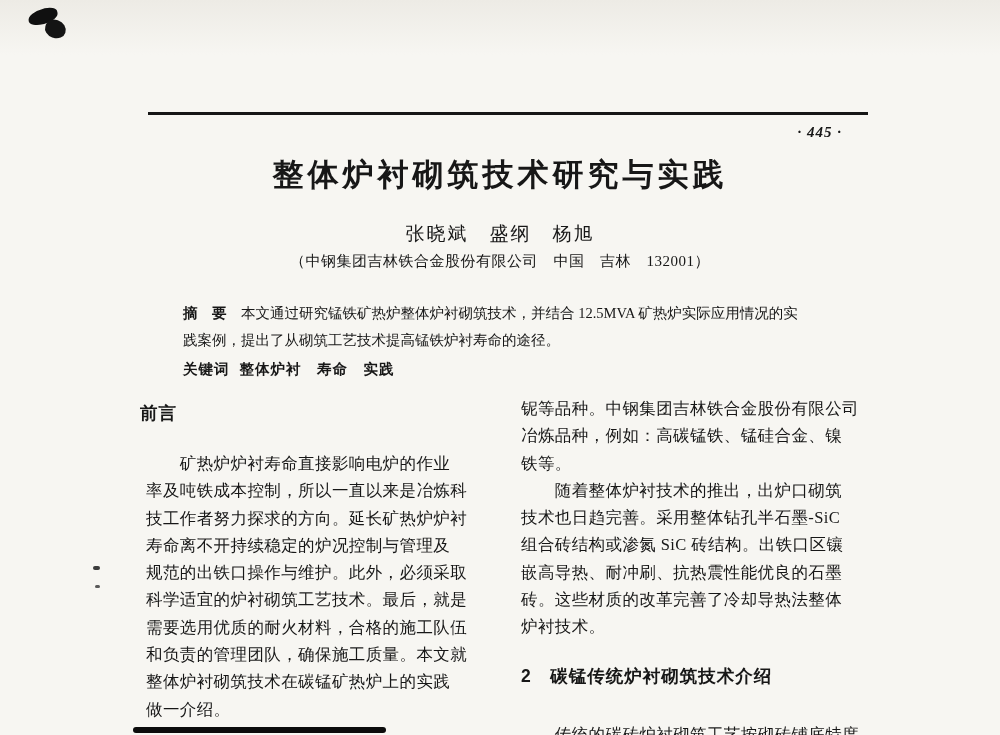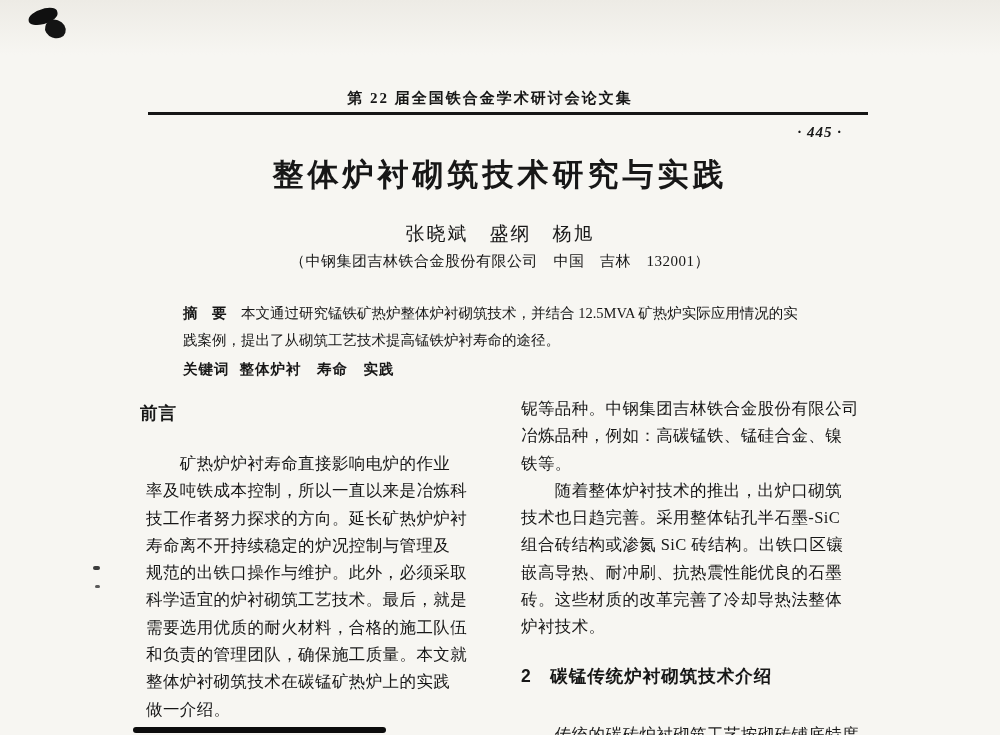--- a/index.html
+++ b/index.html
@@ -145,21 +145,20 @@
 <div class="page">
 
   <div class="top-shade"></div>
 
   <div class="artifact blob-a"></div>
   <div class="artifact blob-b"></div>
   <div class="artifact edge-mark-1"></div>
   <div class="artifact edge-mark-2"></div>
   <div class="artifact bottom-bar"></div>
 
-  <div class="proc-title">第 22 届全国铁合金学术研讨会论文集</div>
   <div class="page-num">· 445 ·</div>
   <div class="rule"></div>
 
   <h1 class="title">整体炉衬砌筑技术研究与实践</h1>
   <div class="authors">张晓斌　盛纲　杨旭</div>
   <div class="affiliation">（中钢集团吉林铁合金股份有限公司　中国　吉林　132001）</div>
 
   <div class="abstract"><span class="lbl">摘　要</span><span>　本文通过研究锰铁矿热炉整体炉衬砌筑技术，并结合 12.5MVA 矿热炉实际应用情况的实
 践案例，提出了从砌筑工艺技术提高锰铁炉衬寿命的途径。</span></div>
 

